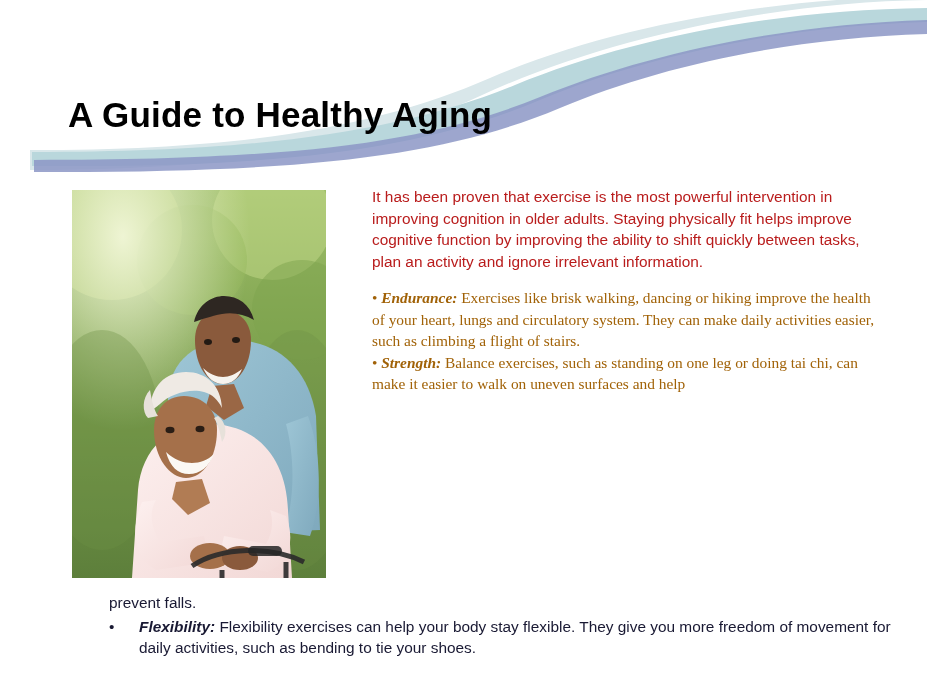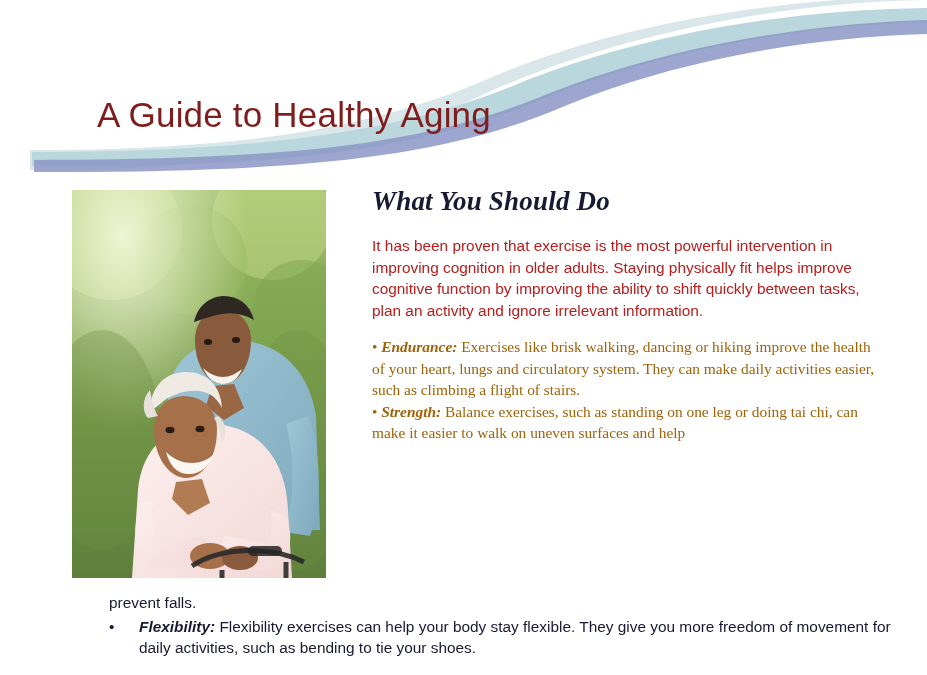--- a/index.html
+++ b/index.html
@@ -32,25 +32,24 @@
     overflow: hidden;
   }
   .header-band svg {
     display: block;
   }
   .page-title {
     position: absolute;
     left: 68px;
     top: 72px;
     font-size: 35px;
-    font-weight: normal;
+    font-weight: bold;
     letter-spacing: 0.2px;
-    color: #7f1d1d;
+    color: #000000;
     white-space: nowrap;
-    margin-left: 29px;
   }
 
   
   .photo-frame {
     position: absolute;
     left: 72px;
     top: 190px;
     width: 254px;
     height: 388px;
     overflow: hidden;
@@ -214,21 +213,20 @@
       <g stroke="#2b2b2b" stroke-width="5" fill="none" opacity="0.9">
         <path d="M120 376 C 150 356, 200 356, 232 372"></path>
         <path d="M150 380 L 150 388"></path>
         <path d="M214 372 L 214 388"></path>
       </g>
       <rect x="176" y="356" width="34" height="10" rx="5" fill="#262626" opacity="0.85"></rect>
     </svg>
   </div>
 
   <div class="content">
-    <div class="section-heading">What You Should Do</div>
     <p class="body-text">It has been proven that exercise is the most powerful intervention in improving cognition in older adults. Staying physically fit helps improve cognitive function by improving the ability to shift quickly between tasks, plan an activity and ignore irrelevant information.</p>
     <div class="para-gap"></div>
 
     <p class="bullet-line"><span class="bullet-dot">•</span> <span class="term">Endurance:</span><span> Exercises like brisk walking, dancing or hiking improve the health of your heart, lungs and circulatory system. They can make daily activities easier, such as climbing a flight of stairs.</span></p>
 
 
     <p class="bullet-line"><span class="bullet-dot">•</span> <span class="term">Strength:</span><span> Balance exercises, such as standing on one leg or doing tai chi, can make it easier to walk on uneven surfaces and help</span></p>
   </div>
 
   <div class="bottom-block">

